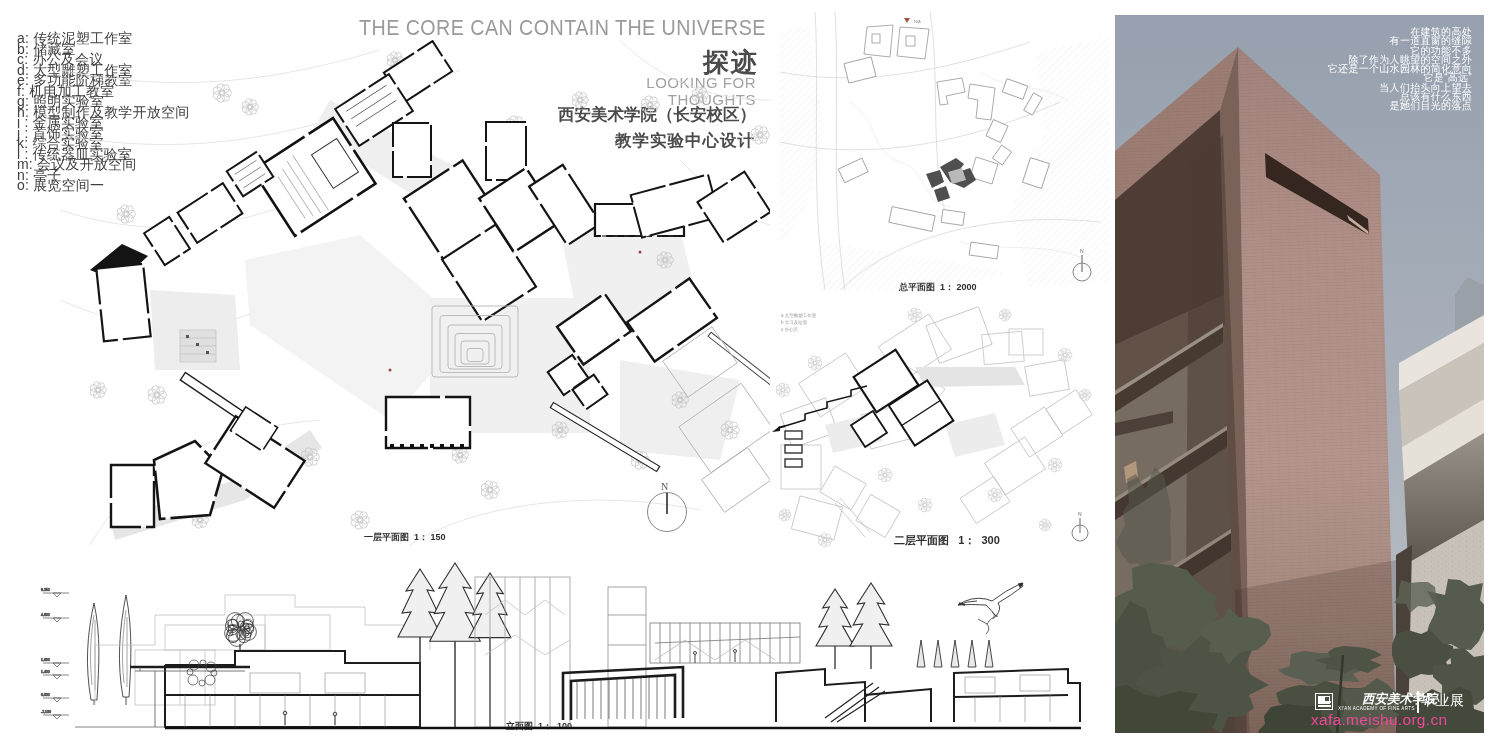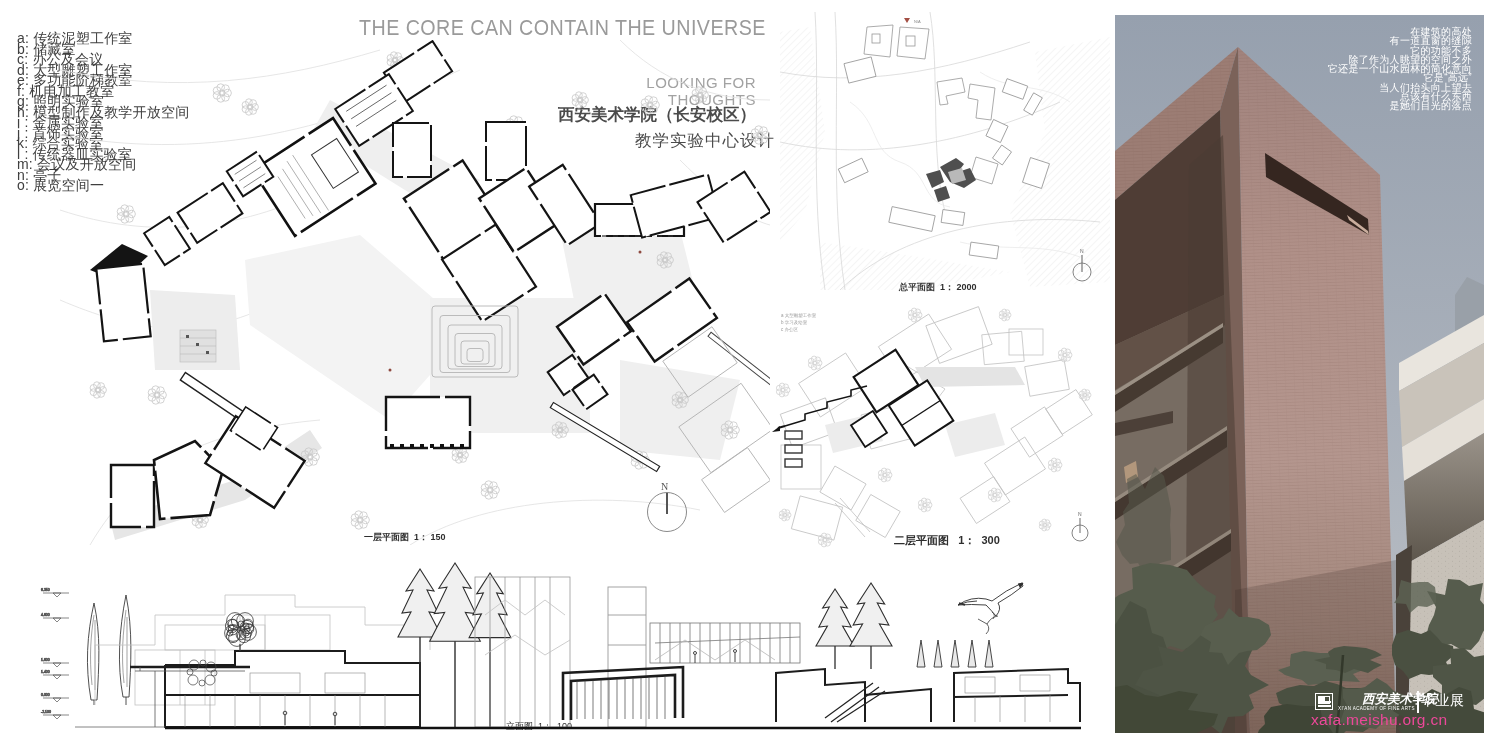--- a/index.html
+++ b/index.html
@@ -9,34 +9,35 @@
 </head>
 <body>
 <div style="position:relative;width:1500px;height:750px;">
 
 <div class="abs" style="left:17px;top:33px;font-size:14px;line-height:10.5px;color:#3f3f3f;letter-spacing:0.2px;">
 a: 传统泥塑工作室<br>b: 储藏室<br>c: 办公及会议<br>d: 大型雕塑工作室<br>e: 多功能阶梯教室<br>f:  机电加工教室<br>g: 照明实验室<br>h: 模型制作及教学开放空间<br>i : 金属实验室<br>j : 首饰实验室<br>k: 综合实验室<br>l : 传统器皿实验室<br>m: 会议及开放空间<br>n: 亭子<br>o: 展览空间一
 </div>
 
 <div class="abs" style="left:359px;top:15px;font-size:22px;color:#9a9a9a;letter-spacing:0.5px;transform:scale(0.895,1);transform-origin:left top;white-space:nowrap;">THE CORE CAN CONTAIN THE UNIVERSE</div>
 
+<div class="abs" style="left:560px;top:45px;width:199px;font-size:26px;font-weight:bold;color:#4b4b4b;text-align:right;letter-spacing:2px;">探迹</div>
 
 <div class="abs" style="left:560px;top:74px;width:196px;font-size:15px;color:#a2a2a2;text-align:right;letter-spacing:0.5px;">LOOKING FOR THOUGHTS</div>
 
 <div class="abs" style="left:540px;top:104px;width:216px;font-size:16.5px;font-weight:bold;color:#4b4b4b;text-align:right;">西安美术学院（长安校区）</div>
 
-<div class="abs" style="left:560px;top:130px;width:215px;font-size:16.5px;font-weight:normal;color:#4b4b4b;text-align:right;letter-spacing:1px;">教学实验中心设计</div>
+<div class="abs" style="left:540px;top:130px;width:215px;font-size:16.5px;font-weight:bold;color:#4b4b4b;text-align:right;letter-spacing:1px;">教学实验中心设计</div>
 
 <div class="abs" style="left:364px;top:531px;font-size:9px;font-weight:bold;color:#2e2e2e;">一层平面图&nbsp; 1：&nbsp;150</div>
 
 <div class="abs" style="left:899px;top:281px;font-size:9px;font-weight:bold;color:#2e2e2e;">总平面图&nbsp; 1：&nbsp;2000</div>
 
 <div class="abs" style="left:894px;top:533px;font-size:11px;font-weight:bold;color:#2e2e2e;">二层平面图&nbsp;&nbsp; 1：&nbsp;&nbsp;300</div>
 
-<div class="abs" style="left:506px;top:720px;font-size:9px;font-weight:normal;color:#2e2e2e;">立面图&nbsp; 1：&nbsp;&nbsp;100</div>
+<div class="abs" style="left:506px;top:720px;font-size:9px;font-weight:bold;color:#2e2e2e;">立面图&nbsp; 1：&nbsp;&nbsp;100</div>
 
 <svg class="abs" style="left:60px;top:40px;" width="710" height="505" viewBox="0 0 710 505" xmlns="http://www.w3.org/2000/svg">
 
 <g fill="none" stroke="#e3e3e3" stroke-width="0.9">
 <path d="M0,30 C120,55 220,40 320,10"></path>
 <path d="M0,95 C140,120 260,95 400,30"></path>
 <path d="M0,170 C90,200 180,190 260,150"></path>
 <path d="M0,260 C70,290 130,300 200,270"></path>
 <path d="M30,505 C80,420 150,390 260,380"></path>
 <path d="M350,505 C420,460 540,450 640,470"></path>

